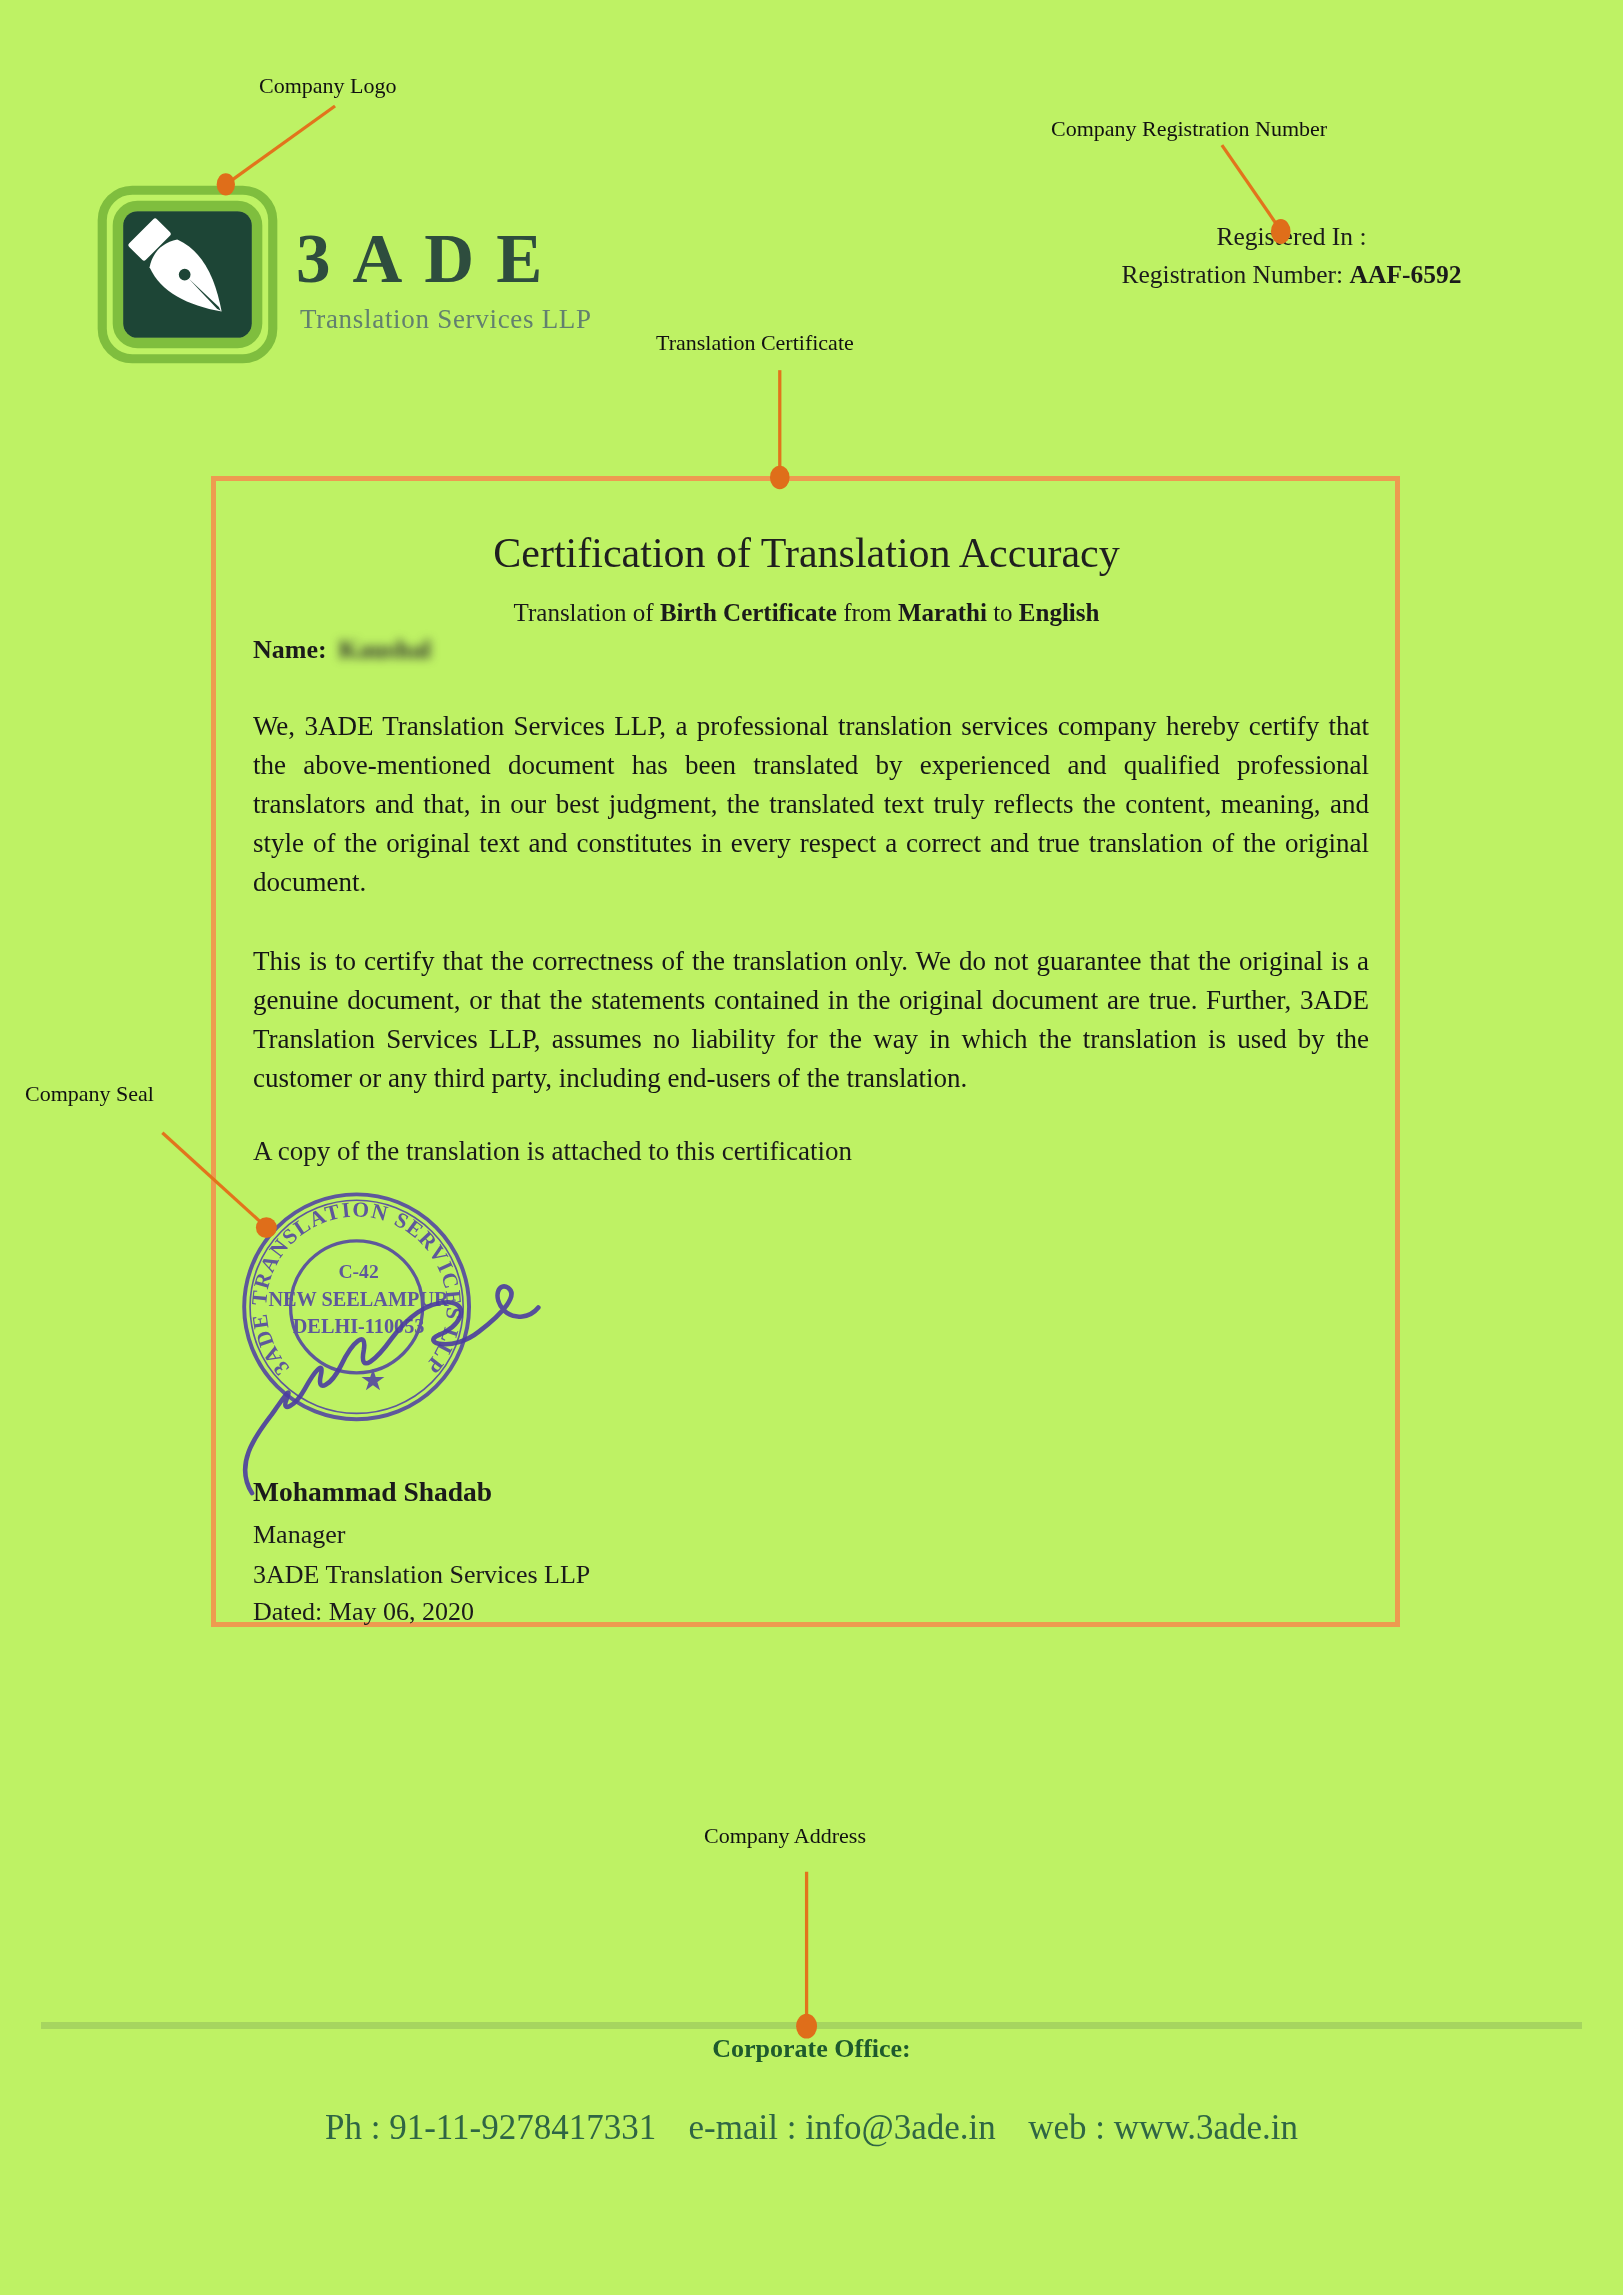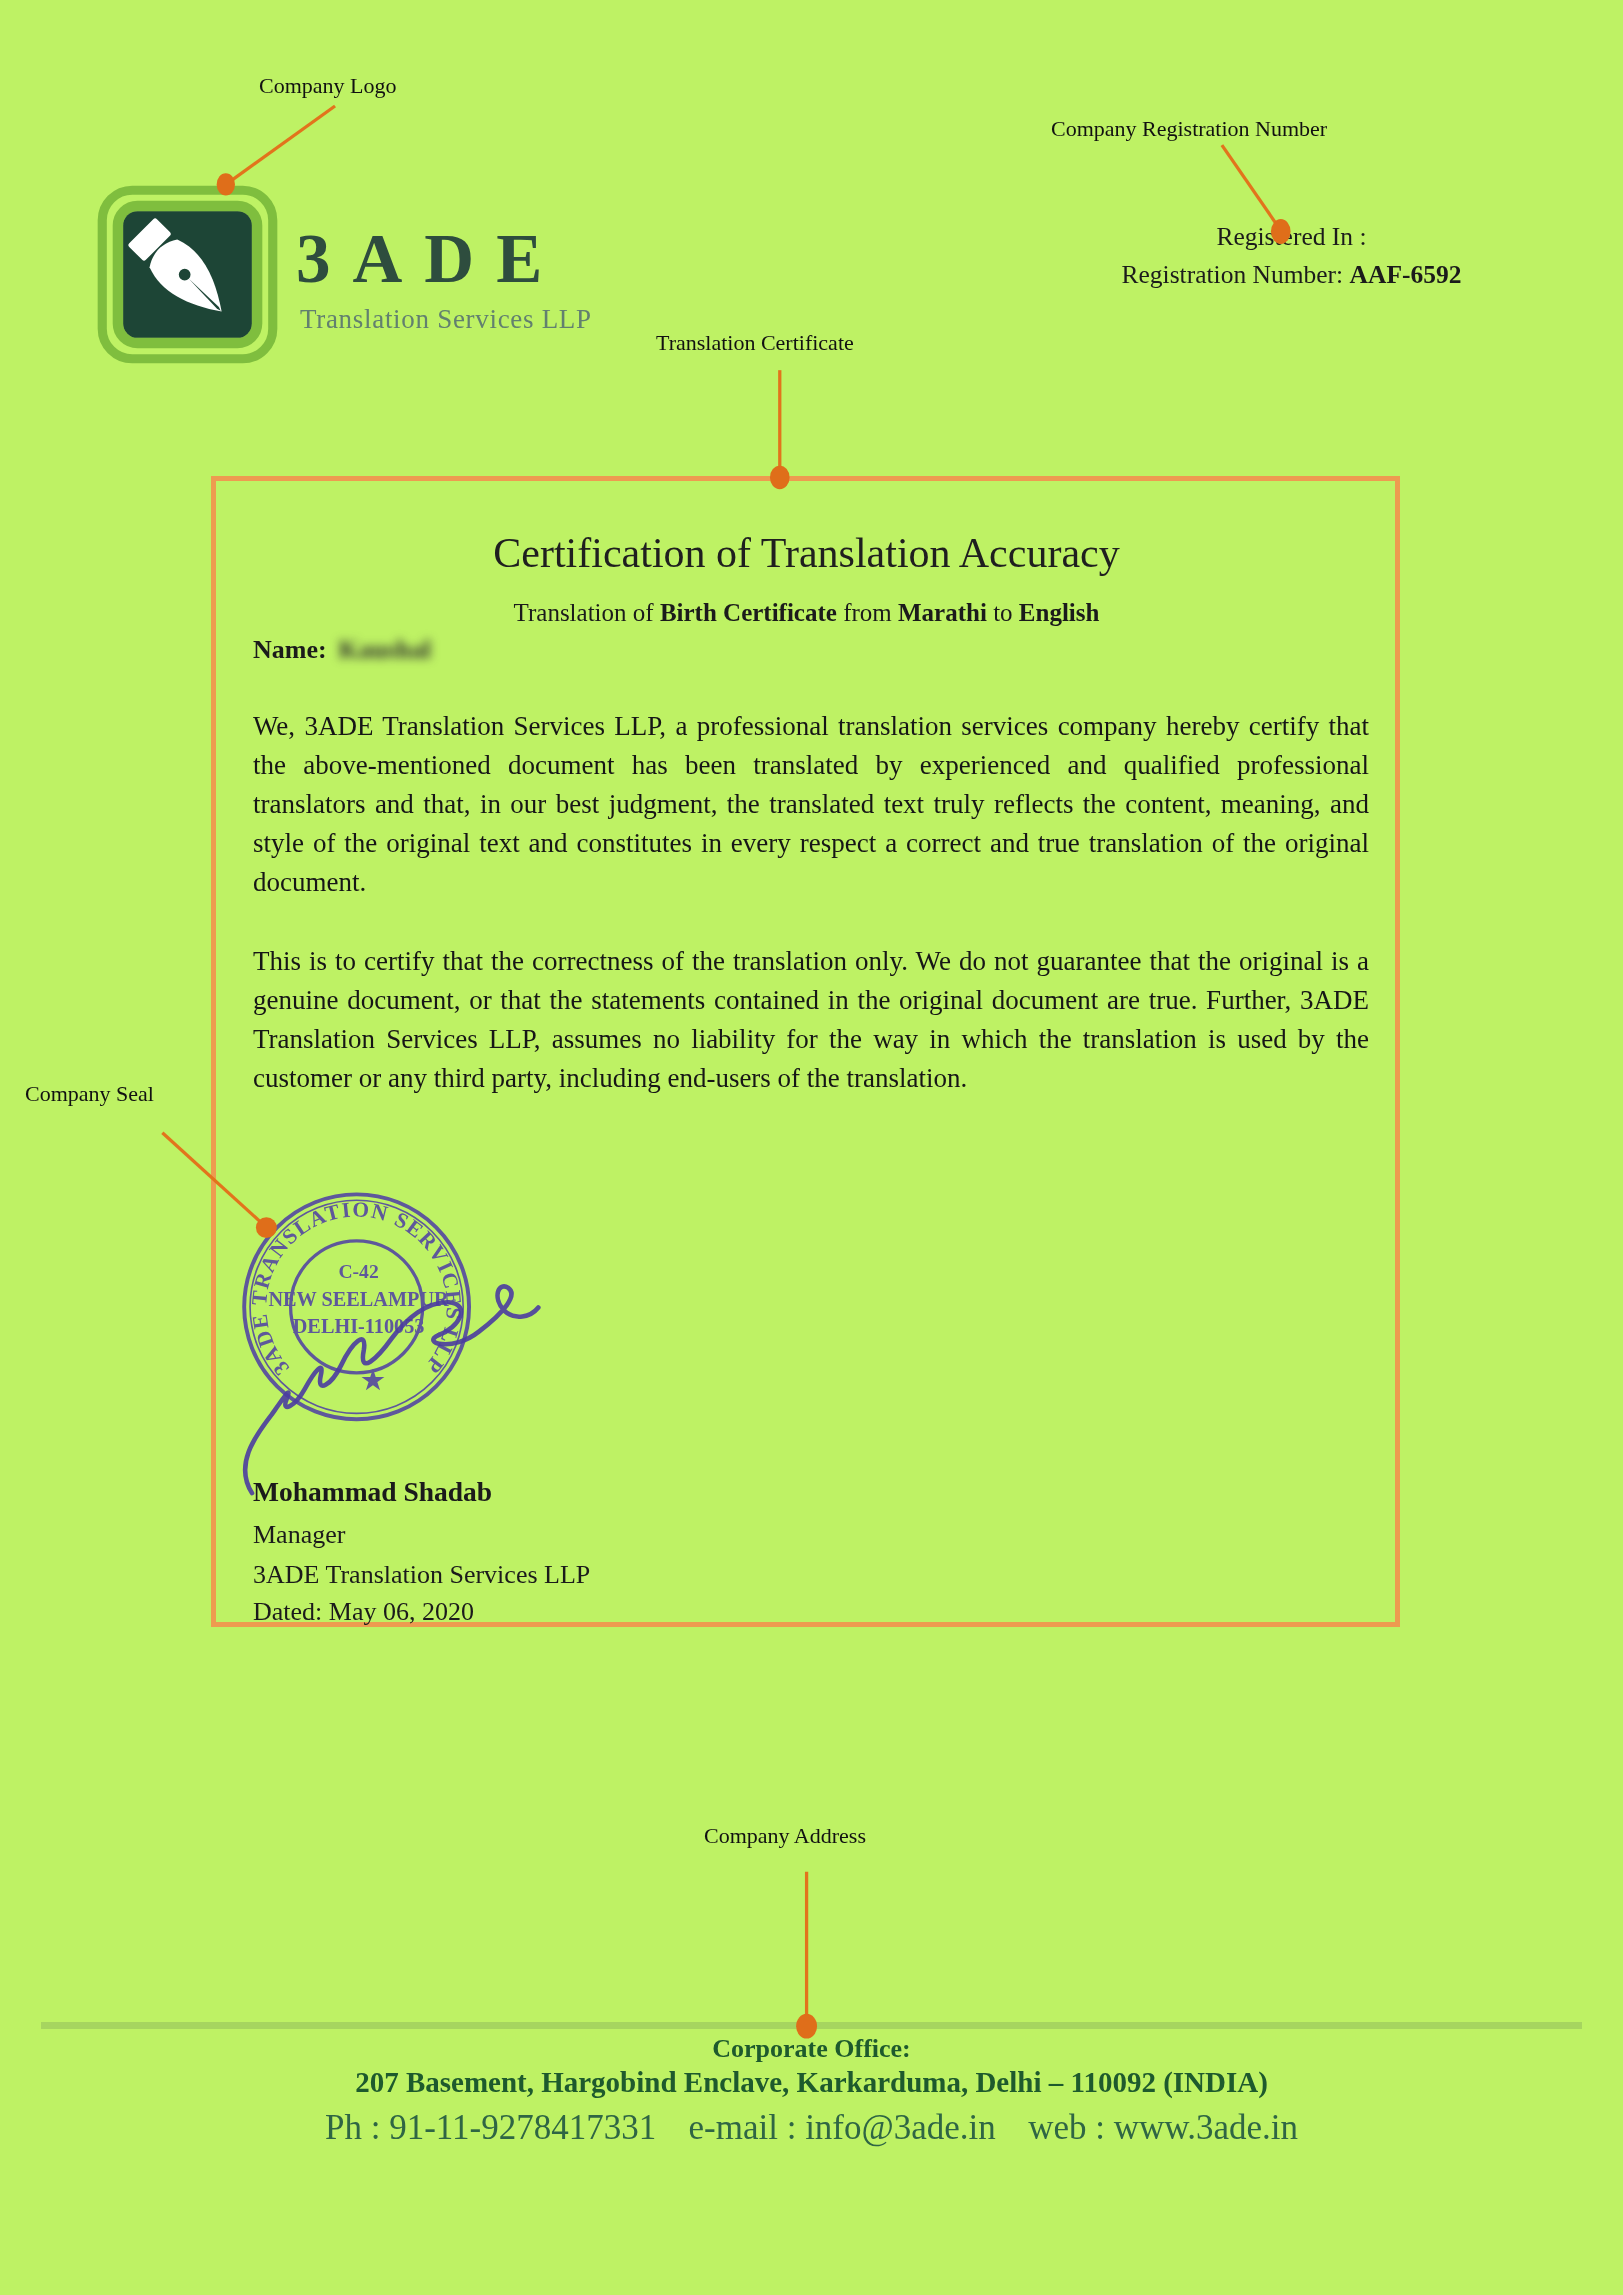--- a/index.html
+++ b/index.html
@@ -101,20 +101,21 @@
   <div class="abs" id="cert-box"></div>
   <div class="abs" id="cert-title">Certification of Translation Accuracy</div>
   <div class="abs" id="cert-subtitle">
     <span>Translation of </span><b>Birth Certificate</b><span> from </span><b>Marathi</b><span> to </span><b>English</b>
   </div>
   <div class="abs" id="name-line">
     <span>Name:</span><span class="blurred">Kaushal</span>
   </div>
   <div class="abs para" id="para1">We, 3ADE Translation Services LLP, a professional translation services company hereby certify that the above-mentioned document has been translated by experienced and qualified professional translators and that, in our best judgment, the translated text truly reflects the content, meaning, and style of the original text and constitutes in every respect a correct and true translation of the original document.</div>
   <div class="abs para" id="para2">This is to certify that the correctness of the translation only. We do not guarantee that the original is a genuine document, or that the statements contained in the original document are true. Further, 3ADE Translation Services LLP, assumes no liability for the way in which the translation is used by the customer or any third party, including end-users of the translation.</div>
+  <div class="abs" id="attach-note">A copy of the translation is attached to this certification</div>
 
   <svg class="abs" id="seal-svg" viewBox="0 0 500 540">
     <g opacity="0.88">
       <circle cx="215" cy="220" r="172" fill="none" stroke="#5143A3" stroke-width="6"></circle>
       <circle cx="215" cy="220" r="163" fill="none" stroke="#5143A3" stroke-width="2.5"></circle>
       <circle cx="215" cy="220" r="101" fill="none" stroke="#5143A3" stroke-width="5"></circle>
       <path id="seal-arc" d="M 117.4 317.6 A 138 138 0 1 1 312.6 317.6" fill="none"></path>
       <text class="seal-ring-text">
         <textPath href="#seal-arc" startOffset="6" textLength="636" lengthAdjust="spacingAndGlyphs">3ADE TRANSLATION SERVICES LLP</textPath>
       </text>
@@ -129,21 +130,20 @@
     </g>
   </svg>
 
   <div class="abs" id="sig-name">Mohammad Shadab</div>
   <div class="abs" id="sig-title">Manager</div>
   <div class="abs" id="sig-company">3ADE Translation Services LLP</div>
   <div class="abs" id="sig-date">Dated: May 06, 2020</div>
 
   <div class="abs" id="footer-rule"></div>
   <div class="abs" id="footer-office">Corporate Office:</div>
-  <div class="abs" id="footer-address">207 Basement, Hargobind Enclave, Karkarduma, Delhi – 110092 (INDIA)</div>
   <div class="abs" id="footer-contact">
     <span>Ph : 91-11-9278417331</span>
     <span>e-mail : info@3ade.in</span>
     <span>web : www.3ade.in</span>
   </div>
 
   <svg class="abs" id="ann-overlay" viewBox="0 0 2481 3509" width="1623" height="2295">
     <g>
       <line class="ann-line" x1="512" y1="162" x2="348" y2="280"></line>
       <ellipse class="ann-dot" cx="345" cy="282" rx="14" ry="17"></ellipse>

